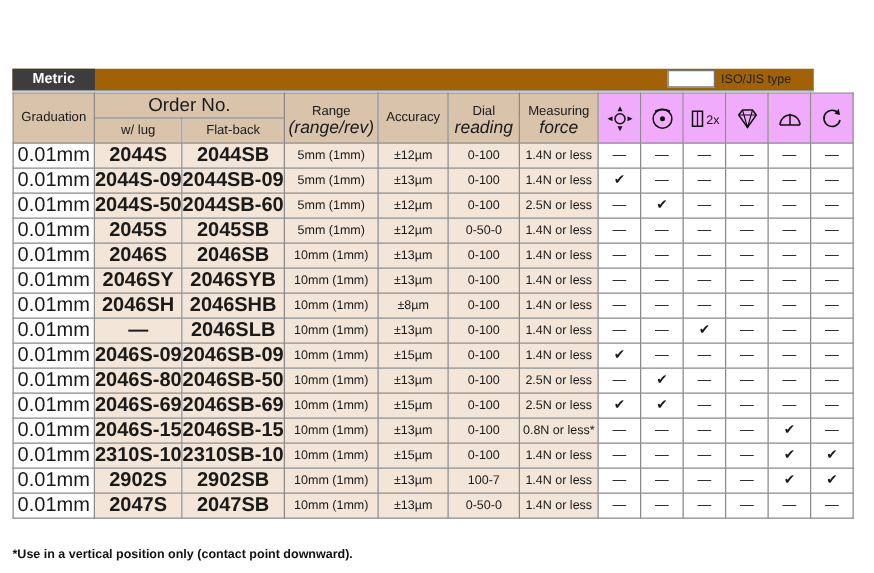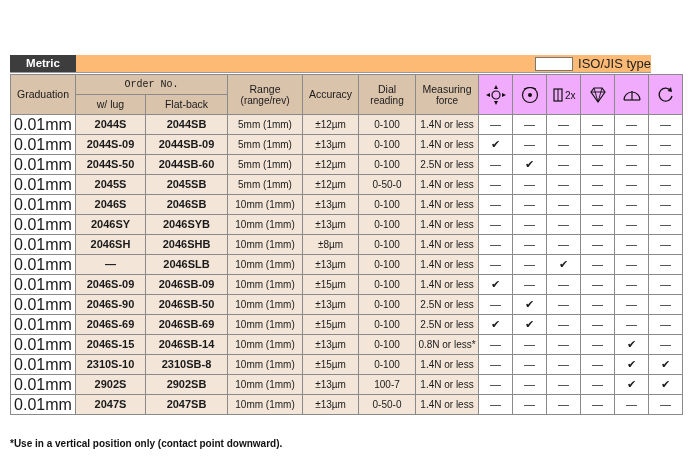--- a/index.html
+++ b/index.html
@@ -29,21 +29,21 @@
     font-weight: bold;
     color: #123c7a;
     letter-spacing: 0.2px;
   }
   .metric-bar {
     position: absolute;
     left: 10px;
     top: 55px;
     width: 641px;
     height: 17px;
-    background: #fdba74;
+    background: #a16207;
     border-bottom: 1px solid #9a9a9a;
   }
   .metric-label {
     position: absolute;
     left: 0px;
     top: 0px;
     width: 66px;
     height: 17px;
     background: #3d3d3d;
     color: #ffffff;
@@ -60,23 +60,23 @@
     align-items: center;
     gap: 5px;
   }
   .iso-swatch {
     width: 36px;
     height: 12px;
     background: #ffffff;
     border: 1px solid #777777;
   }
   .iso-text {
-    font-size: 13px;
+    font-size: 10px;
     color: #222222;
-    padding-right: 0;
+    padding-right: 18px;
   }
 
   table.spec {
     position: absolute;
     left: 10px;
     top: 74px;
     width: 673px;
     border-collapse: collapse;
     table-layout: fixed;
     font-size: 10.5px;
@@ -96,49 +96,49 @@
     font-weight: normal;
     font-size: 10.5px;
     color: #1a1a1a;
   }
   thead th.two-line {
     line-height: 12px;
     padding: 2px 0;
   }
   thead th .sub {
     display: block;
-    font-size: 10px;
+    font-size: 14px;
+    font-style: italic;
   }
   th.order-group {
     height: 15px;
     line-height: 15px;
-    font-size: 10px;
+    font-size: 15px;
     text-align: left;
     padding-left: 6px;
-    font-family: Liberation Mono, monospace;
   }
   th.order-sub {
     height: 19px;
     line-height: 19px;
     text-align: left;
     padding-left: 6px;
     font-size: 10.5px;
   }
   td.grad {
     background: #ffffff;
     font-size: 16px;
     padding-left: 5px;
     text-align: left;
   }
   td.order {
     background: #f3e6d8;
     text-align: left;
     padding-left: 6px;
     font-weight: bold;
-    font-size: 11px;
+    font-size: 16px;
   }
   td.range, td.accuracy, td.dial, td.force {
     background: #f3e6d8;
     font-size: 10px;
   }
   td.range { text-align: left; padding-left: 6px; }
   td.accuracy { text-align: left; padding-left: 6px; }
   td.dial { text-align: left; padding-left: 6px; }
   td.force { text-align: left; padding-left: 6px; }
   td.mark {
@@ -404,21 +404,21 @@
         <td class="force">1.4N or less</td>
         <td class="mark">✔</td>
         <td class="mark">—</td>
         <td class="mark">—</td>
         <td class="mark">—</td>
         <td class="mark">—</td>
         <td class="mark">—</td>
       </tr>
       <tr>
         <td class="grad">0.01mm</td>
-        <td class="order">2046S-90</td>
+        <td class="order">2046S-80</td>
         <td class="order">2046SB-50</td>
         <td class="range">10mm (1mm)</td>
         <td class="accuracy">±13µm</td>
         <td class="dial">0-100</td>
         <td class="force">2.5N or less</td>
         <td class="mark">—</td>
         <td class="mark">✔</td>
         <td class="mark">—</td>
         <td class="mark">—</td>
         <td class="mark">—</td>
@@ -435,36 +435,36 @@
         <td class="mark">✔</td>
         <td class="mark">✔</td>
         <td class="mark">—</td>
         <td class="mark">—</td>
         <td class="mark">—</td>
         <td class="mark">—</td>
       </tr>
       <tr>
         <td class="grad">0.01mm</td>
         <td class="order">2046S-15</td>
-        <td class="order">2046SB-14</td>
+        <td class="order">2046SB-15</td>
         <td class="range">10mm (1mm)</td>
         <td class="accuracy">±13µm</td>
         <td class="dial">0-100</td>
         <td class="force">0.8N or less*</td>
         <td class="mark">—</td>
         <td class="mark">—</td>
         <td class="mark">—</td>
         <td class="mark">—</td>
         <td class="mark">✔</td>
         <td class="mark">—</td>
       </tr>
       <tr>
         <td class="grad">0.01mm</td>
         <td class="order">2310S-10</td>
-        <td class="order">2310SB-8</td>
+        <td class="order">2310SB-10</td>
         <td class="range">10mm (1mm)</td>
         <td class="accuracy">±15µm</td>
         <td class="dial">0-100</td>
         <td class="force">1.4N or less</td>
         <td class="mark">—</td>
         <td class="mark">—</td>
         <td class="mark">—</td>
         <td class="mark">—</td>
         <td class="mark">✔</td>
         <td class="mark">✔</td>

